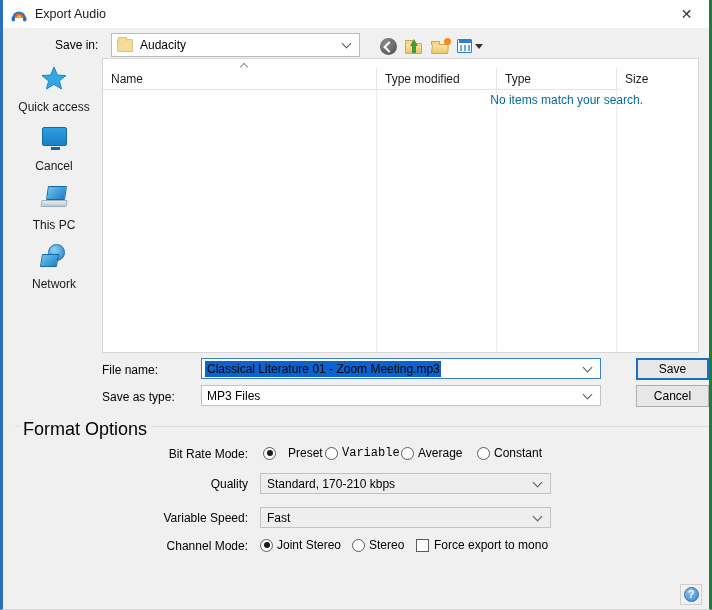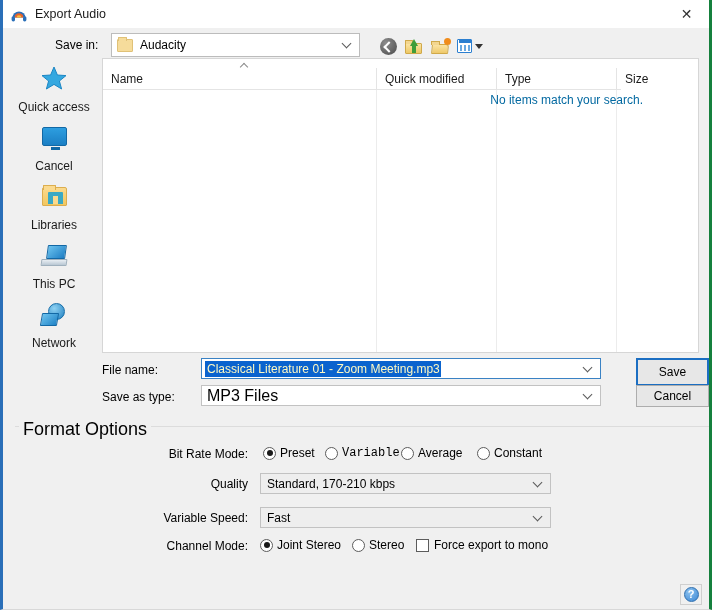--- a/index.html
+++ b/index.html
@@ -215,34 +215,34 @@
   }
 
   
   #fn-label { position: absolute; left: 99px; top: 363px; font-size: 12px; }
   #fn-combo {
     position: absolute; left: 198px; top: 358px; width: 400px; height: 21px;
     background: #ffffff; border: 1.5px solid #3a82c4;
     display: flex; align-items: center;
   }
   #fn-value {
-    margin-left: 3px; font-size: 12px; background: #0a63ce; color: #fef9c3;
+    margin-left: 3px; font-size: 12px; background: #0a63ce; color: #000000;
     padding: 1px 1px 1px 2px; line-height: 14px;
   }
   #st-label { position: absolute; left: 99px; top: 390px; font-size: 12px; }
   #st-combo {
     position: absolute; left: 198px; top: 385px; width: 400px; height: 21px;
     background: #ffffff; border: 1px solid #c2c2c2;
     display: flex; align-items: center;
   }
-  #st-value { margin-left: 5px; font-size: 16px; }
+  #st-value { margin-left: 5px; font-size: 12px; }
 
   
   #save-btn {
-    position: absolute; left: 633px; top: 358px; width: 73px; height: 28px;
+    position: absolute; left: 633px; top: 358px; width: 73px; height: 22px;
     background: #e7e7e7; border: 2px solid #1b6ec2;
     display: flex; align-items: center; justify-content: center;
     font-size: 12px; cursor: pointer;
   }
   #cancel-btn {
     position: absolute; left: 633px; top: 385px; width: 73px; height: 22px;
     background: #e7e7e7; border: 1px solid #adadad;
     display: flex; align-items: center; justify-content: center;
     font-size: 12px; cursor: pointer;
   }
@@ -269,21 +269,21 @@
   .radio {
     width: 13px; height: 13px; border-radius: 50%;
     border: 1.2px solid #5c5c5c; background: #ffffff;
     position: relative; margin-right: 4px; flex: 0 0 auto;
   }
   .radio.checked::after {
     content: ""; position: absolute; left: 50%; top: 50%;
     width: 6px; height: 6px; margin: -3px 0 0 -3px;
     background: #1a1a1a; border-radius: 50%;
   }
-  #r-preset   { left: 260px; top: 446px; }
+  #r-preset   { left: 260px; top: 446px; gap: 8px; }
   #r-variable { left: 322px; top: 446px; font-family: Liberation Mono, monospace; }
   #r-average  { left: 398px; top: 446px; }
   #r-constant { left: 474px; top: 446px; }
   #r-joint    { left: 257px; top: 538px; }
   #r-stereo   { left: 349px; top: 538px; }
 
   .check-item { position: absolute; display: flex; align-items: center; cursor: pointer; font-size: 12px; }
   .checkbox {
     width: 13px; height: 13px; border: 1.2px solid #5c5c5c; background: #ffffff;
     margin-right: 5px; flex: 0 0 auto;
@@ -380,28 +380,20 @@
       <span class="place-label">Quick access</span>
     </div>
     <div class="place">
       <span class="pico">
         <span class="ico-desktop"></span>
       </span>
       <span class="place-label">Cancel</span>
     </div>
     <div class="place">
       <span class="pico">
-        <span class="ico-lib">
-            <span class="book"></span>
-          </span>
-      </span>
-      <span class="place-label">Libraries</span>
-    </div>
-    <div class="place">
-      <span class="pico">
         <span class="ico-pc">
             <span class="screen"></span>
             <span class="base"></span>
           </span>
       </span>
       <span class="place-label">This PC</span>
     </div>
     <div class="place">
       <span class="pico">
         <span class="ico-net">
@@ -410,21 +402,21 @@
           </span>
       </span>
       <span class="place-label">Network</span>
     </div>
   </div>
 
   <div id="filelist">
     <span id="sort-chevron"></span>
     <div id="col-head">
       <div class="col first" id="col-name">Name</div>
-      <div class="col" id="col-date">Quick modified</div>
+      <div class="col" id="col-date">Type modified</div>
       <div class="col" id="col-type">Type</div>
       <div class="col" id="col-size">Size</div>
     </div>
     <span class="colsep" id="sep1"></span>
     <span class="colsep" id="sep2"></span>
     <span class="colsep" id="sep3"></span>
     <div id="empty-msg">No items match your search.</div>
   </div>
 
   <div id="fn-label">File name:</div>

